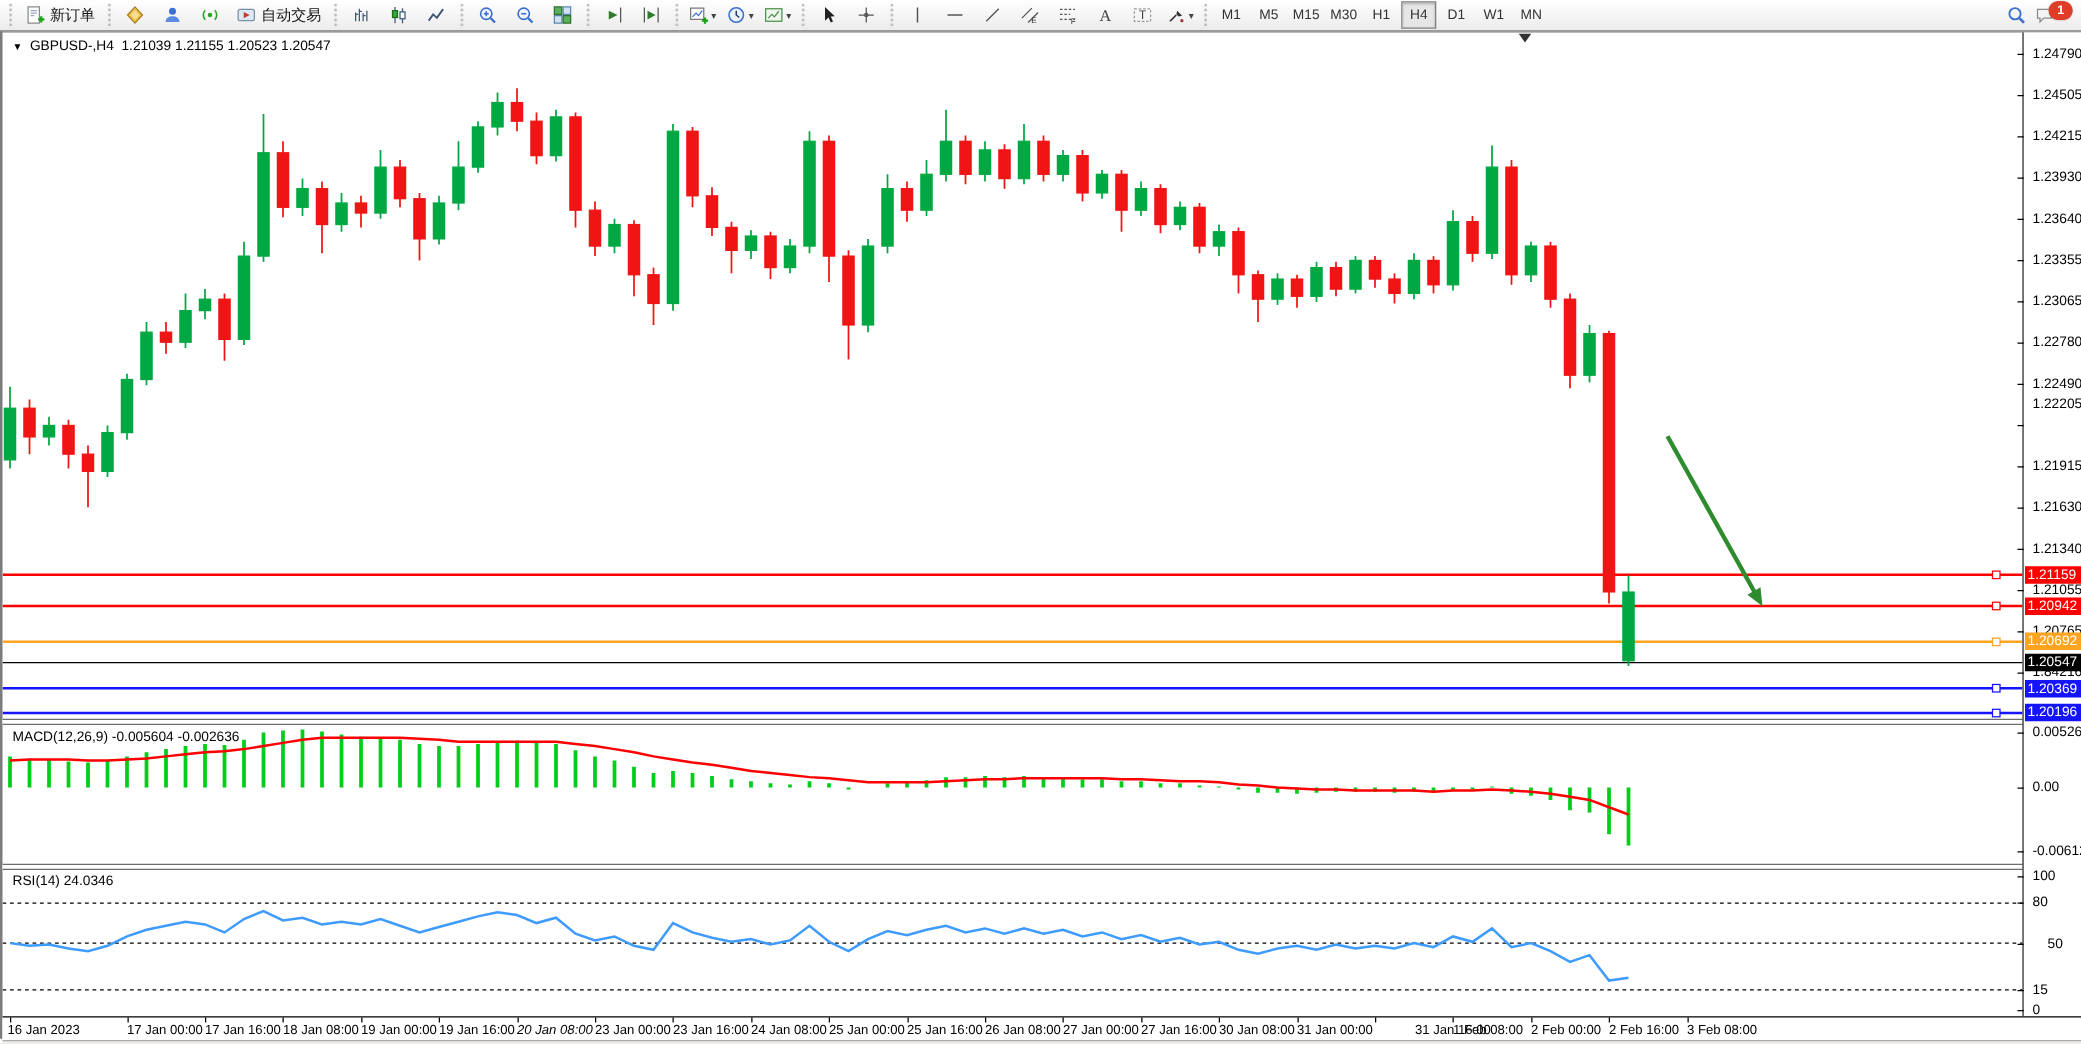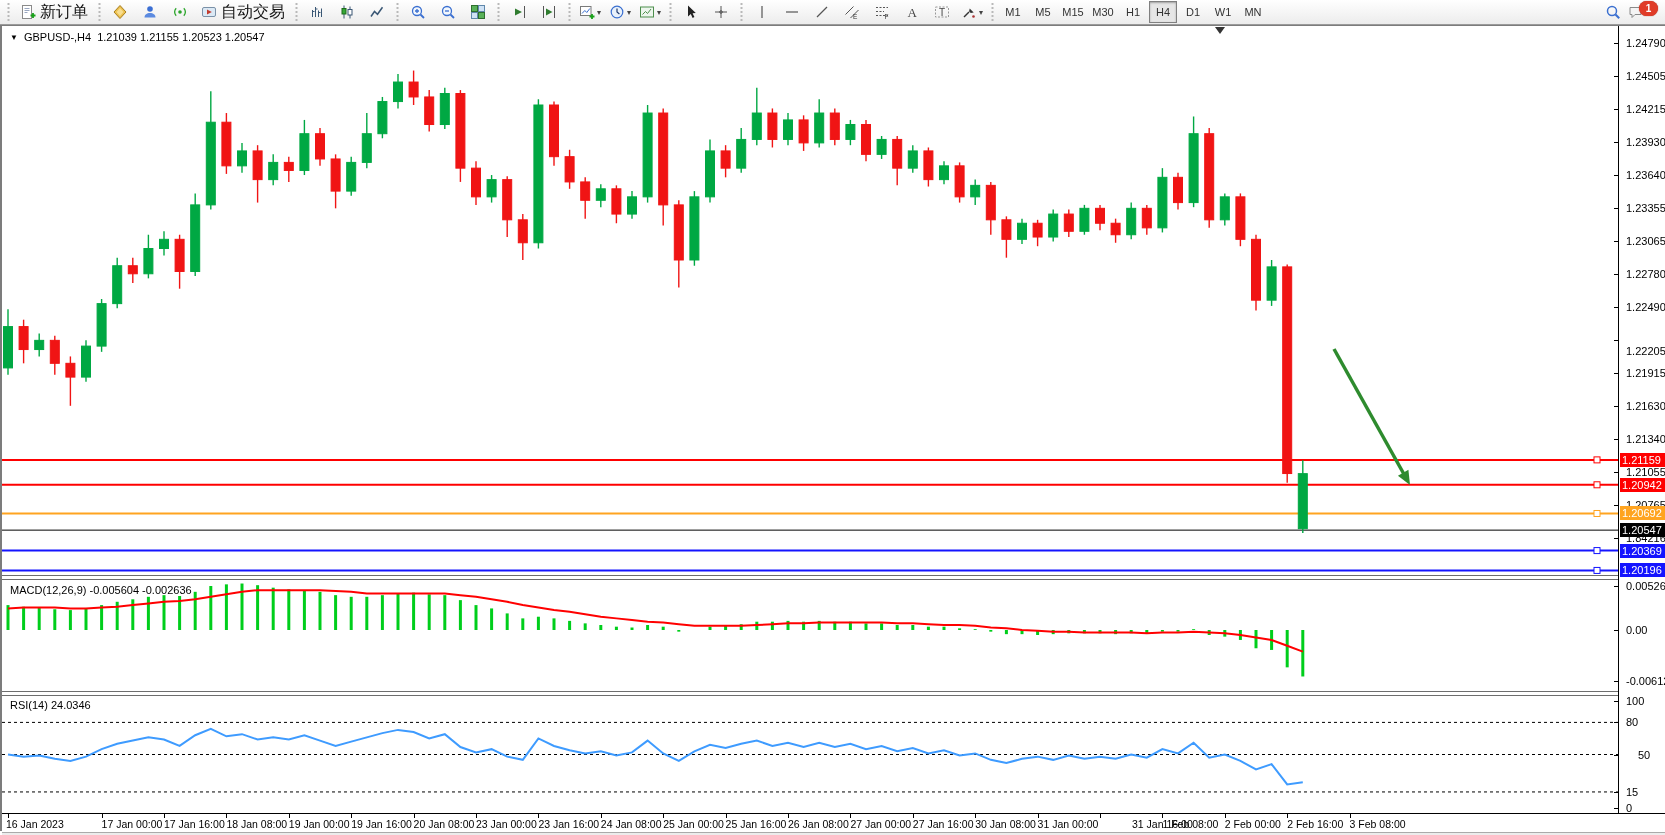--- a/index.html
+++ b/index.html
@@ -8,21 +8,21 @@
   
   .toolbar{position:absolute;left:0;top:0;width:1665px;height:25px;
            background:linear-gradient(#ffffff,#ececec);border-bottom:1px solid #9a9a9a;
            display:flex;align-items:center;padding:0 3px;box-sizing:border-box;}
   .tgroup{display:flex;align-items:center;height:25px;}
   .grip{width:5px;height:18px;margin:0 3px;
         background-image:radial-gradient(circle,#b9b9b9 1px,transparent 1.2px);
         background-size:4px 4px;background-position:center;}
   .tbtn{display:flex;align-items:center;justify-content:center;min-width:24px;height:22px;
         padding:0 2px;border:1px solid transparent;border-radius:2px;cursor:default;}
-  .tbtn.withtext{padding:0 5px;gap:4px;font-size:16px;color:#111;}
+  .tbtn.withtext{padding:0 5px;gap:4px;font-size:12px;color:#111;}
   .tf{min-width:26px;height:20px;display:flex;align-items:center;justify-content:center;
       font-size:11px;color:#333;border:1px solid transparent;margin:0 1px;}
   .tf.active{background:#e6e6e6;border:1px solid #808080;box-shadow:inset 0 1px 2px rgba(0,0,0,.3);}
   .dd{font-size:8px;color:#444;margin-left:2px;}
   .spacer{flex:1;}
   .badge{position:absolute;top:1px;right:4px;min-width:15px;height:15px;border-radius:8px;
          background:#e03c28;color:#fff;font-size:10px;font-weight:bold;display:flex;
          align-items:center;justify-content:center;padding:0 2px;box-shadow:0 0 1px #902012;}
   .chatwrap{position:relative;width:34px;height:24px;display:flex;align-items:center;}
   
@@ -610,21 +610,21 @@
         <div class="axis-label" style="top: 143.031px;">1.23640</div>
         <div class="axis-tick" style="top: 149.031px;"></div>
         <div class="axis-label" style="top: 175.752px;">1.23355</div>
         <div class="axis-tick" style="top: 181.752px;"></div>
         <div class="axis-label" style="top: 209.047px;">1.23065</div>
         <div class="axis-tick" style="top: 215.047px;"></div>
         <div class="axis-label" style="top: 241.768px;">1.22780</div>
         <div class="axis-tick" style="top: 247.768px;"></div>
         <div class="axis-label" style="top: 275.063px;">1.22490</div>
         <div class="axis-tick" style="top: 281.063px;"></div>
-        <div class="axis-label" style="top: 319px; text-align: right;">1.22205</div>
+        <div class="axis-label" style="top: 291px; text-align: right;">1.22205</div>
         <div class="axis-tick" style="top: 313.784px;"></div>
         <div class="axis-label" style="top: 341.079px;">1.21915</div>
         <div class="axis-tick" style="top: 347.079px;"></div>
         <div class="axis-label" style="top: 373.8px;">1.21630</div>
         <div class="axis-tick" style="top: 379.8px;"></div>
         <div class="axis-label" style="top: 407.094px;">1.21340</div>
         <div class="axis-tick" style="top: 413.094px;"></div>
         <div class="axis-label" style="top: 439.815px;">1.21055</div>
         <div class="axis-tick" style="top: 445.815px;"></div>
         <div class="axis-label" style="top: 473.11px;">1.20765</div>
@@ -670,21 +670,21 @@
         <div class="time-label" style="left: 99.6px;">17 Jan 00:00</div>
         <div class="time-tick" style="left: 162px;"></div>
         <div class="time-label" style="left: 162px;">17 Jan 16:00</div>
         <div class="time-tick" style="left: 224.4px;"></div>
         <div class="time-label" style="left: 224.4px;">18 Jan 08:00</div>
         <div class="time-tick" style="left: 286.8px;"></div>
         <div class="time-label" style="left: 286.8px;">19 Jan 00:00</div>
         <div class="time-tick" style="left: 349.2px;"></div>
         <div class="time-label" style="left: 349.2px;">19 Jan 16:00</div>
         <div class="time-tick" style="left: 411.6px;"></div>
-        <div class="time-label" style="left: 411.6px;">20 Jan 08:00</div>
+        <div class="time-label" style="left: 411.6px; font-style: italic;">20 Jan 08:00</div>
         <div class="time-tick" style="left: 474px;"></div>
         <div class="time-label" style="left: 474px;">23 Jan 00:00</div>
         <div class="time-tick" style="left: 536.4px;"></div>
         <div class="time-label" style="left: 536.4px;">23 Jan 16:00</div>
         <div class="time-tick" style="left: 598.8px;"></div>
         <div class="time-label" style="left: 598.8px;">24 Jan 08:00</div>
         <div class="time-tick" style="left: 661.2px;"></div>
         <div class="time-label" style="left: 661.2px;">25 Jan 00:00</div>
         <div class="time-tick" style="left: 723.6px;"></div>
         <div class="time-label" style="left: 723.6px;">25 Jan 16:00</div>

